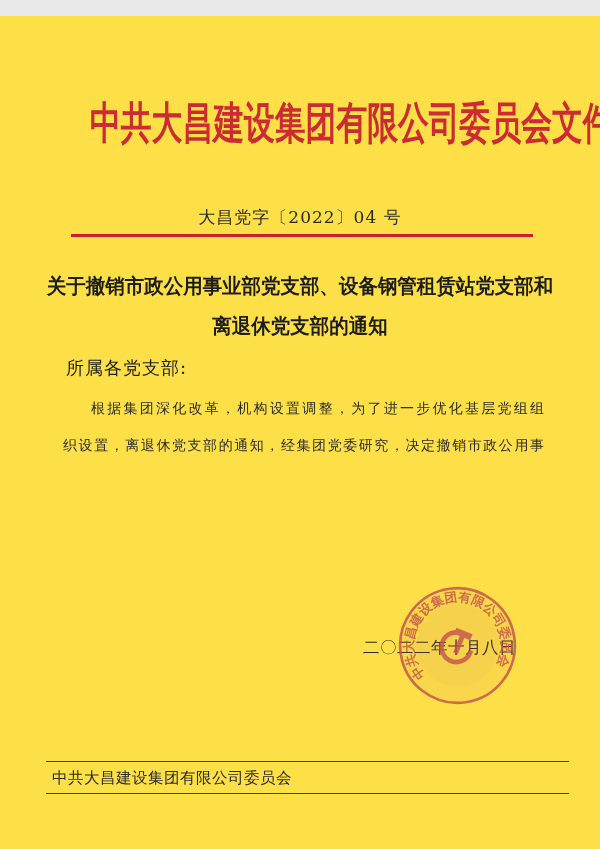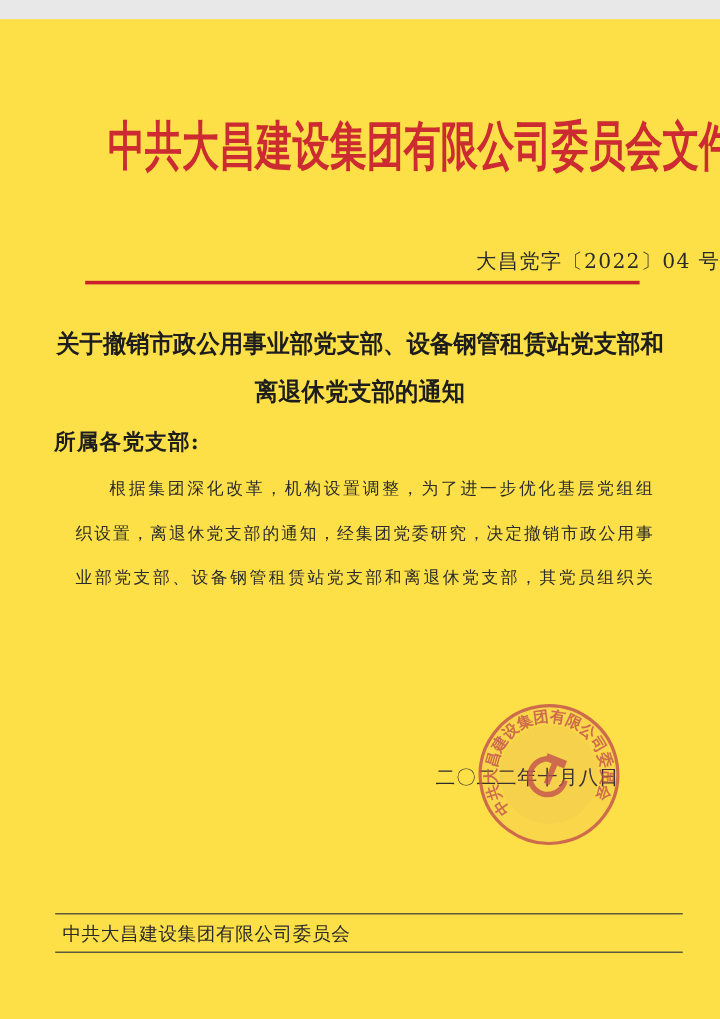--- a/index.html
+++ b/index.html
@@ -15,36 +15,36 @@
   .header-title{
     position:absolute;top:82px;left:0;width:600px;
     text-align:center;
     font-size:44px;font-weight:bold;line-height:1.15;
     color:var(--header_red,#cb2b31);
     transform:scaleX(0.70);transform-origin:50% 50%;
     white-space:nowrap;
   }
   .doc-number{
     position:absolute;top:190px;left:0;width:600px;
-    text-align:right;font-size:17px;letter-spacing:1px;
+    text-align:center;font-size:17px;letter-spacing:1px;
     color:#2a2a2a;
   }
   .red-rule{
     position:absolute;top:218px;left:71px;width:462px;height:3px;
     background:var(--rule_red,#c9202b);
   }
   .doc-title{
     position:absolute;top:250px;left:20px;width:560px;
     text-align:center;font-weight:bold;font-size:20.5px;
     line-height:40px;color:#1d1d1d;
     transform:scaleX(0.95);transform-origin:50% 50%;
   }
   .addressee{
-    position:absolute;top:340px;left:45px;
-    font-size:18px;font-weight:bold;color:#1d1d1d;
+    position:absolute;top:340px;left:66px;
+    font-size:18px;font-weight:normal;color:#1d1d1d;
     letter-spacing:1px;
   }
   .body-text{
     position:absolute;top:374px;left:63px;width:481px;
     font-size:14px;color:#2b2b2b;
   }
   .body-line{
     height:37px;line-height:37px;
     text-align:justify;text-align-last:justify;
     white-space:normal;
@@ -88,21 +88,20 @@
   <div class="doc-title">
     <div>关于撤销市政公用事业部党支部、设备钢管租赁站党支部和</div>
     <div>离退休党支部的通知</div>
   </div>
 
   <div class="addressee">所属各党支部:</div>
 
   <div class="body-text">
     <div class="body-line indent">根据集团深化改革，机构设置调整，为了进一步优化基层党组组</div>
     <div class="body-line">织设置，离退休党支部的通知，经集团党委研究，决定撤销市政公用事</div>
-    <div class="body-line">业部党支部、设备钢管租赁站党支部和离退休党支部，其党员组织关</div>
   </div>
 
   <div class="date-line">二〇二二年十月八日</div>
 
   <svg class="seal" viewBox="0 0 124 124" aria-hidden="true">
     <circle cx="62" cy="62" r="56" fill="rgba(208,110,110,0.10)" stroke="currentColor" stroke-width="2.6"></circle>
     <circle cx="62" cy="62" r="40" fill="rgba(208,110,110,0.06)" stroke="none"></circle>
     <defs>
       <path id="sealTextArc" d="M 29.1 89.6 A 43 43 0 1 1 94.9 89.6" fill="none"></path>
     </defs>

